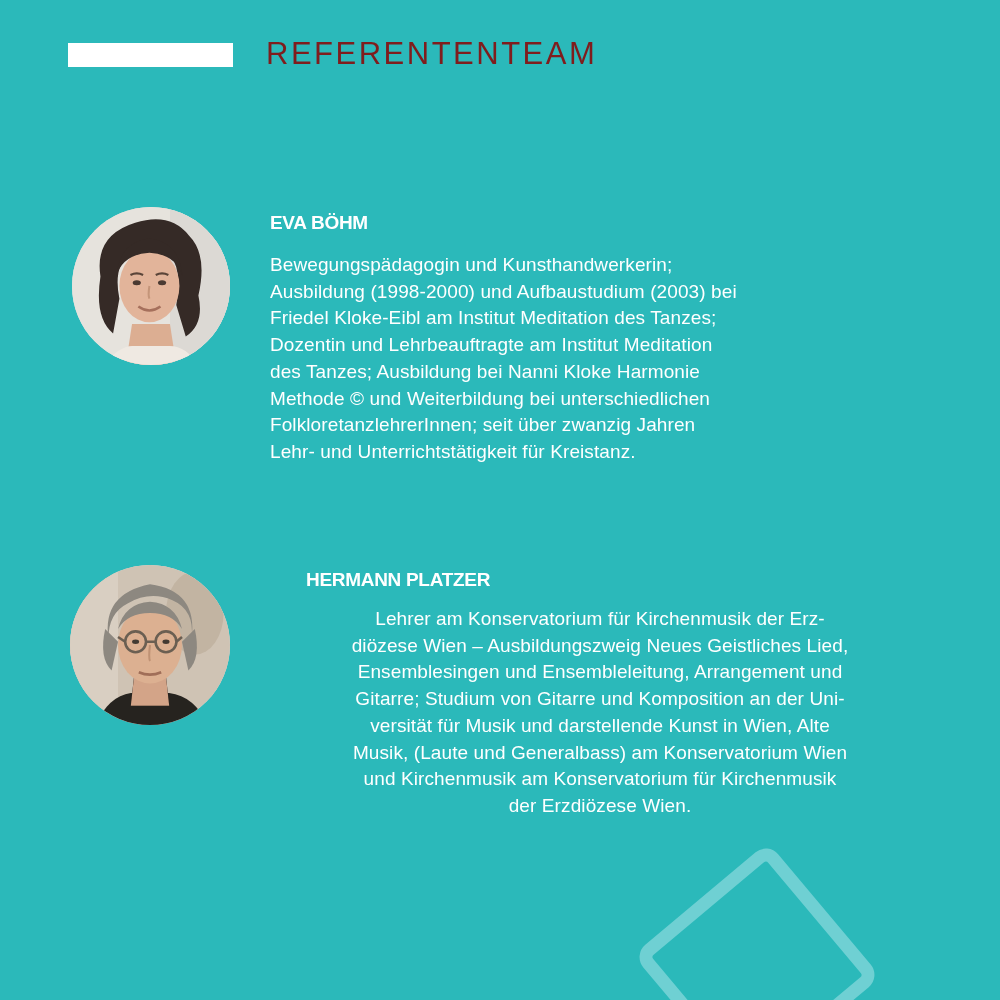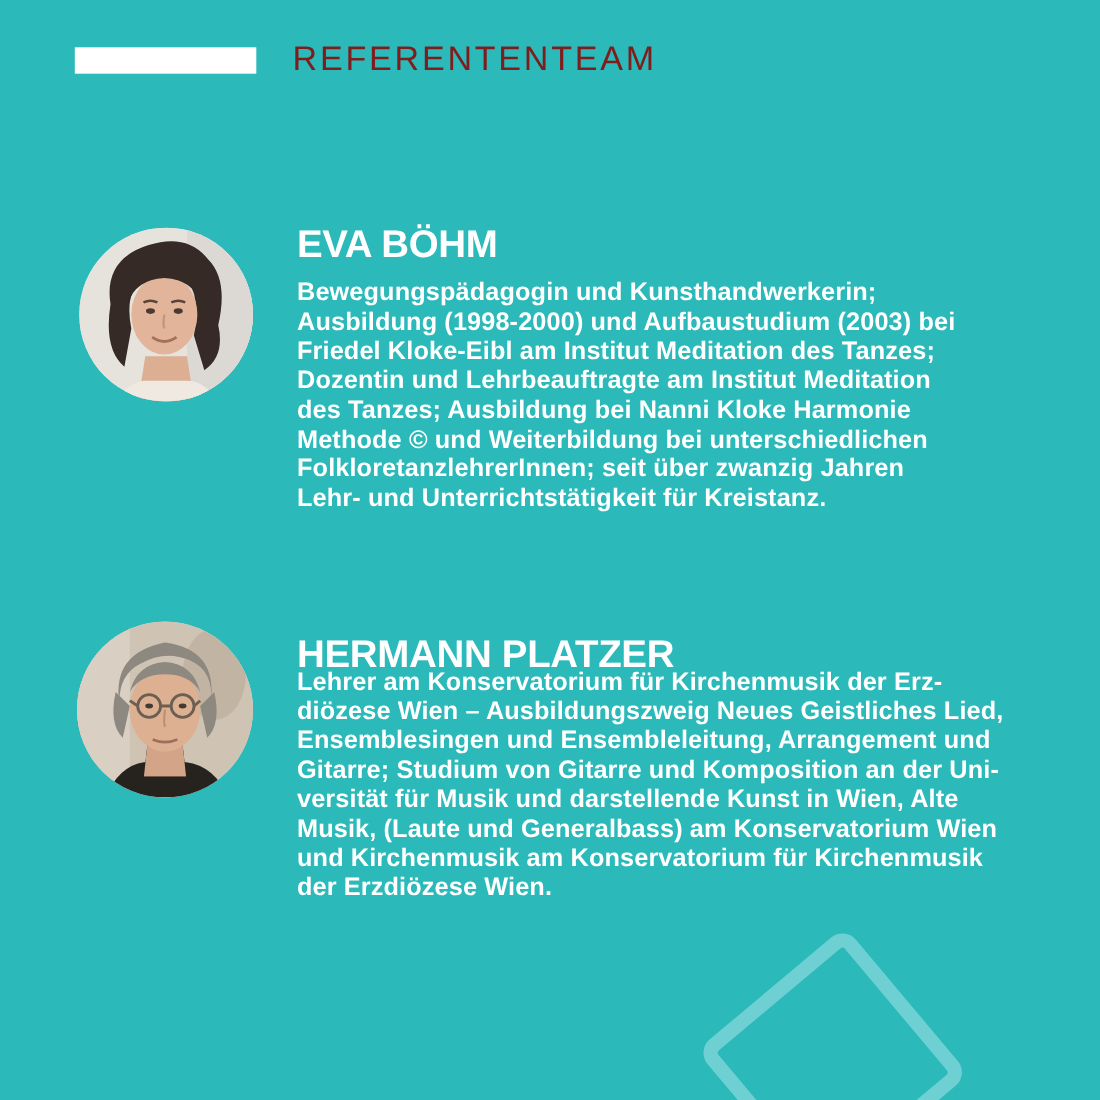--- a/index.html
+++ b/index.html
@@ -23,32 +23,32 @@
   .member{position:absolute;left:0;top:0;width:1000px;}
   .avatar{
     position:absolute;border-radius:50%;overflow:hidden;
     background:#e3e0da;
   }
   .avatar svg{display:block;width:100%;height:100%;}
   .avatar-1{left:72px;top:207px;width:158px;height:158px;}
   .avatar-2{left:70px;top:565px;width:160px;height:160px;}
   .member-name{
     position:absolute;left:270px;
-    font-size:35px;font-weight:bold;letter-spacing:-0.3px;
+    font-size:19px;font-weight:bold;letter-spacing:-0.3px;
     line-height:28px;white-space:nowrap;
   }
   .name-1{top:209px;}
-  .name-2{top:581px;}
+  .name-2{top:566px;margin-left:36px;}
   .member-bio{
     position:absolute;left:270px;width:660px;
-    font-size:23px;line-height:26.7px;font-weight:700;
+    font-size:19px;line-height:26.7px;font-weight:400;
     white-space:pre-line;letter-spacing:0.1px;
   }
   .bio-1{top:252px;}
-  .bio-2{top:606px;}
+  .bio-2{top:606px;text-align:center;}
   
   .diamond-outline{
     position:absolute;left:669px;top:878px;width:150px;height:150px;
     border:13px solid #6fd0d3;border-radius:16px;
     transform:rotate(50deg);
     background:transparent;
   }
 </style>
 </head>
 <body>

